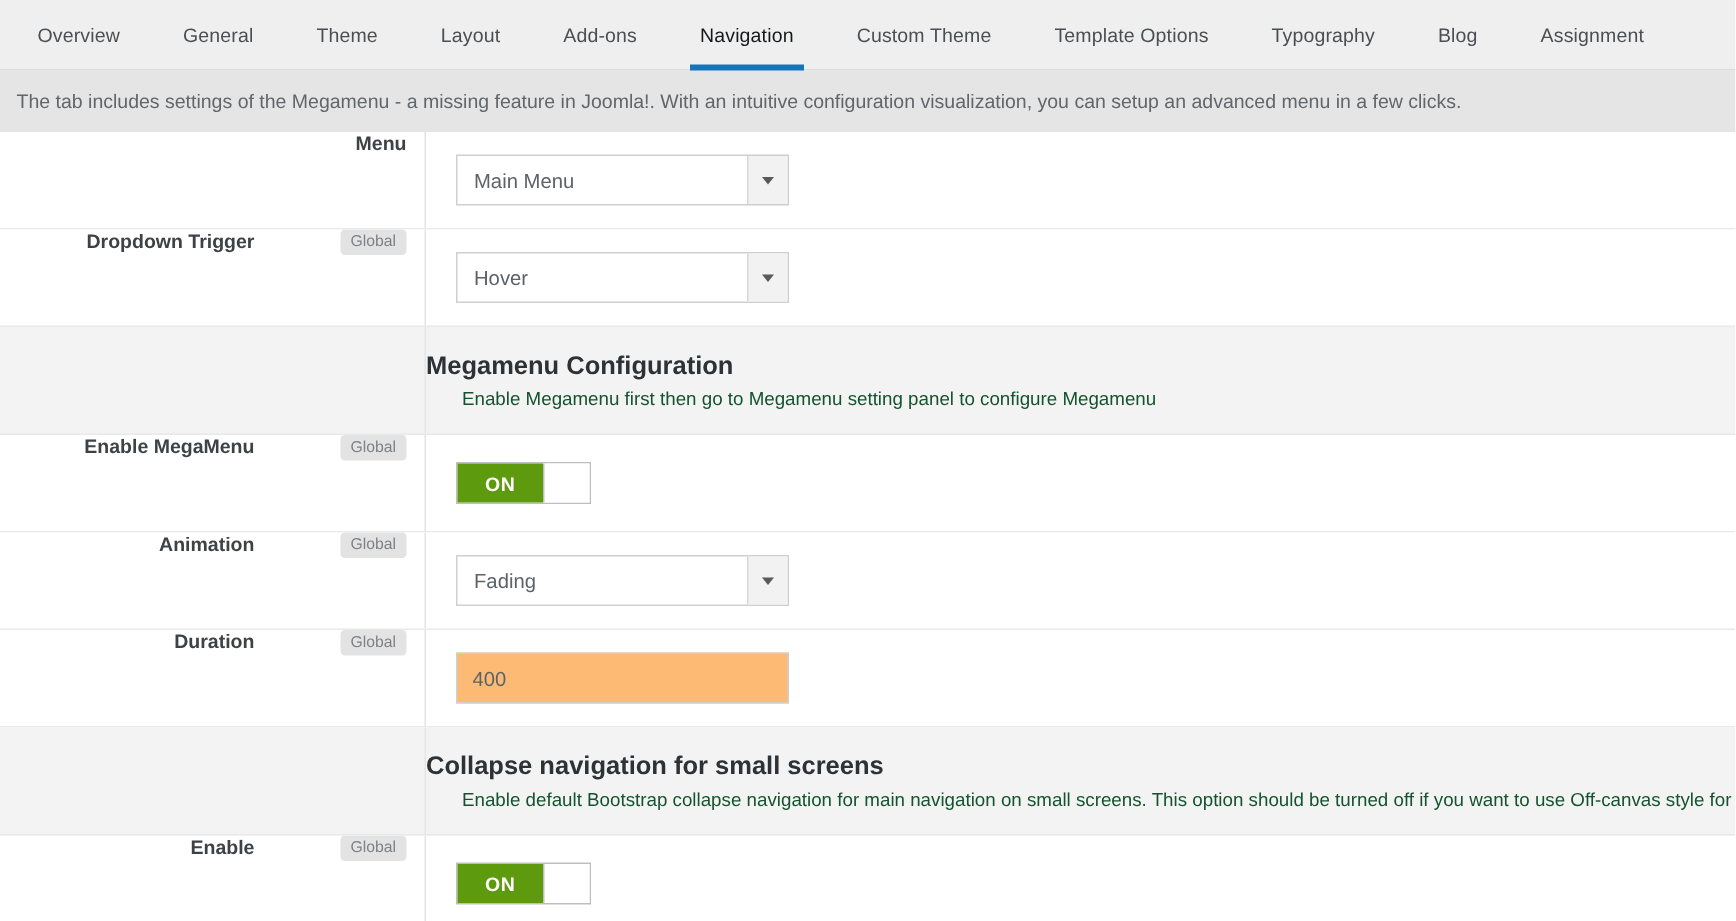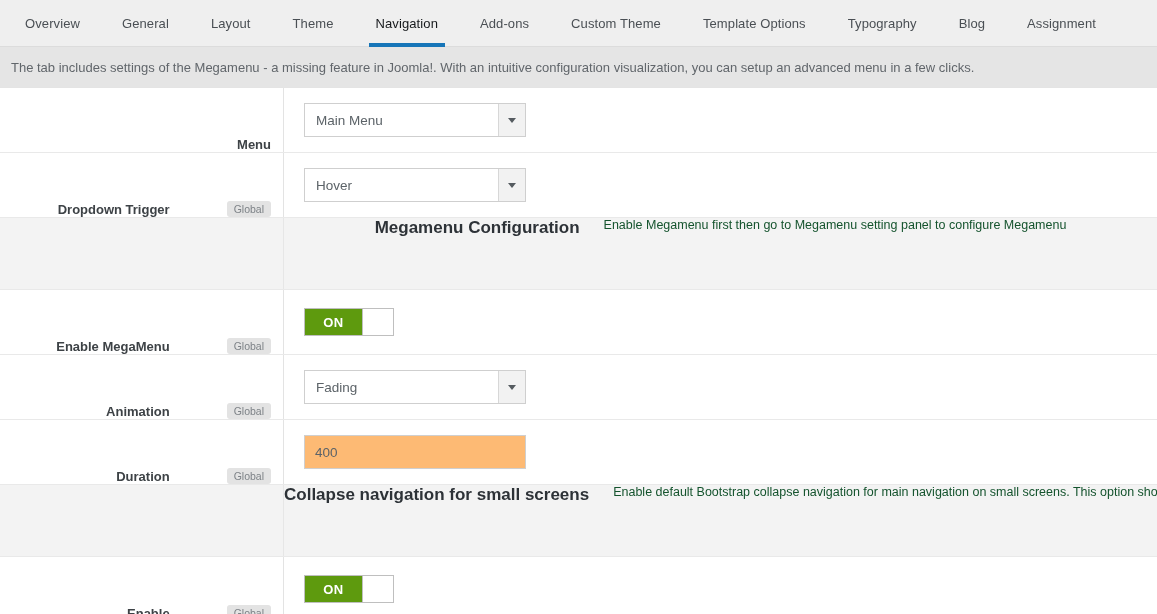--- a/index.html
+++ b/index.html
@@ -64,21 +64,21 @@
     align-items: stretch;
     border-bottom: 1px solid #e9e9e9;
     background: #fff;
     min-height: 65px;
   }
   .row .label-col {
     width: 284px;
     flex: 0 0 284px;
     border-right: 1px solid #e3e3e3;
     display: flex;
-    align-items: flex-end;
+    align-items: flex-start;
     justify-content: flex-end;
     padding-right: 12px;
     gap: 9px;
   }
   .lbl {
     font-size: 13px;
     font-weight: bold;
     color: #3d4246;
     text-align: right;
   }
@@ -184,21 +184,21 @@
   }
   .section .spacer {
     width: 284px;
     flex: 0 0 284px;
     border-right: 1px solid #e6e6e6;
   }
   .section .sec-body {
     flex: 1;
     padding-left: 0px;
     display: flex;
-    flex-direction: row;
+    flex-direction: column;
     justify-content: center;
     overflow: hidden;
   }
   .sec-title {
     font-size: 17px;
     font-weight: bold;
     color: #2d3237;
     margin-bottom: 5px;
     white-space: nowrap;
   }
@@ -214,30 +214,30 @@
 <body>
 
 <div class="tabbar">
   <div class="tab">
       <span>Overview</span>
     </div>
   <div class="tab">
       <span>General</span>
     </div>
   <div class="tab">
+      <span>Theme</span>
+    </div>
+  <div class="tab">
       <span>Layout</span>
     </div>
   <div class="tab">
-      <span>Theme</span>
+      <span>Add-ons</span>
     </div>
   <div class="tab active">
       <span>Navigation</span>
-    </div>
-  <div class="tab">
-      <span>Add-ons</span>
     </div>
   <div class="tab">
       <span>Custom Theme</span>
     </div>
   <div class="tab">
       <span>Template Options</span>
     </div>
   <div class="tab">
       <span>Typography</span>
     </div>

